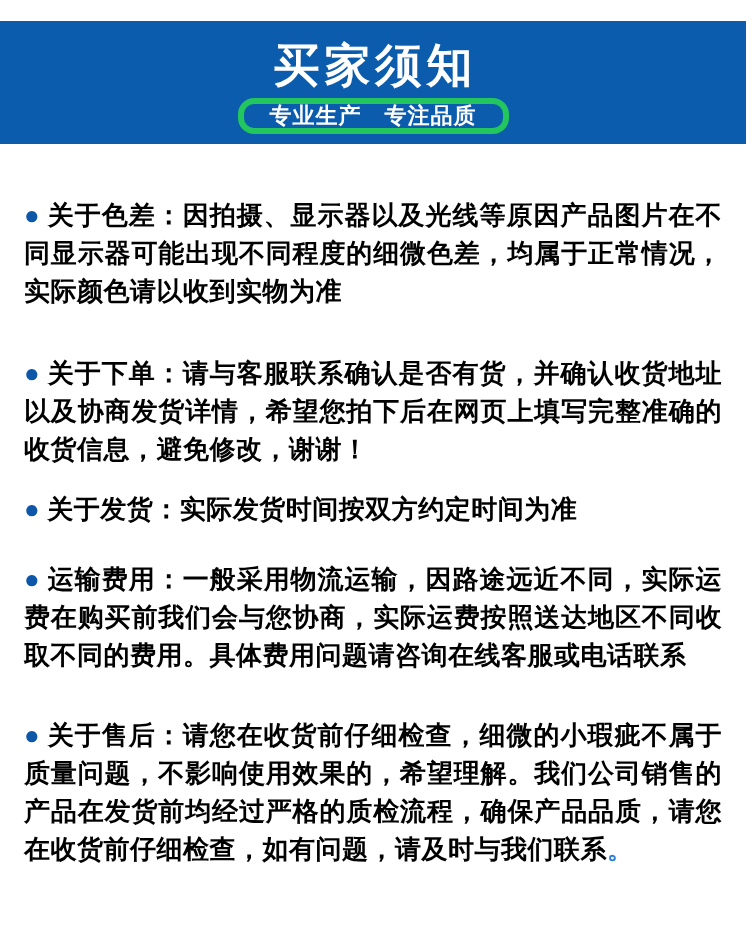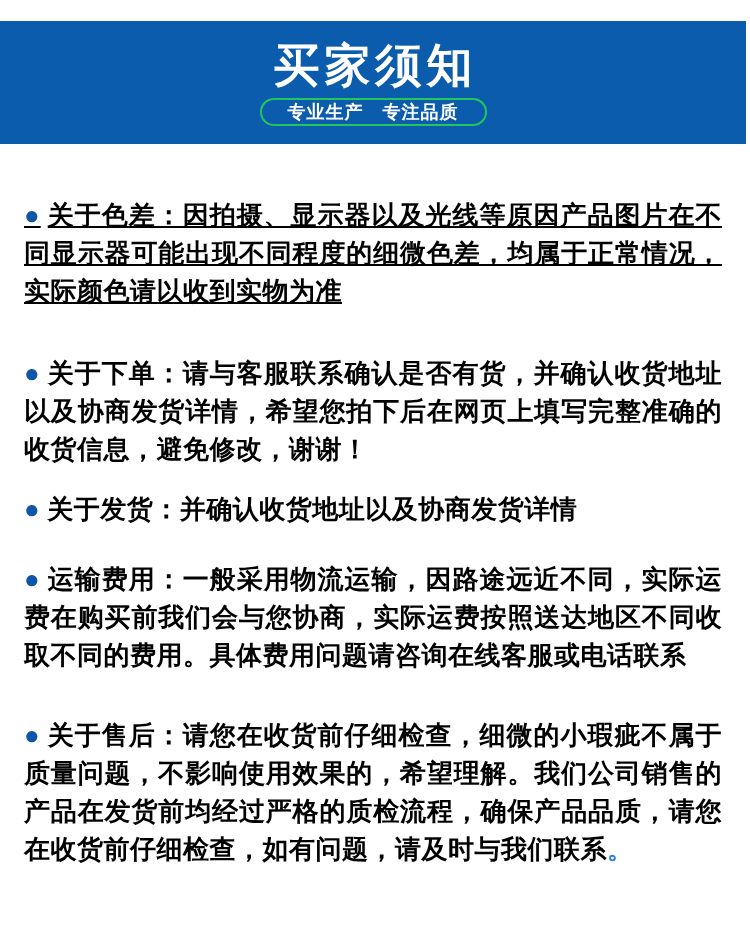--- a/index.html
+++ b/index.html
@@ -28,41 +28,41 @@
     margin: 21px 0 0 0;
     color: #ffffff;
     font-size: 46px;
     line-height: 1;
     letter-spacing: 5px;
     font-weight: bold;
     text-indent: 5px; 
   }
   .banner-badge {
     margin-top: 10px;
-    border: 2px solid #22c55e;
+    border: 6px solid #22c55e;
     border-radius: 16px;
     padding: 3px 26px;
     color: #ffffff;
-    font-size: 18px;
+    font-size: 22px;
     line-height: 18px;
     letter-spacing: 1px;
     white-space: nowrap;
   }
   .content {
     padding: 0 24px;
   }
   .notice {
     margin: 0;
     color: #000000;
     font-size: 26px;
     line-height: 38px;
     text-align: justify;
     letter-spacing: 0.5px;
   }
-  .notice.n1 { margin-top: 52px; text-decoration: underline; }
+  .notice.n1 { margin-top: 52px; }
   .notice.n2 { margin-top: 44px; }
   .notice.n3 { margin-top: 22px; }
   .notice.n4 { margin-top: 32px; }
   .notice.n5 { margin-top: 42px; }
   .bullet {
     color: #0E57A8;
     margin-right: 7px;
   }
   .tail {
     color: #2F80D6;
@@ -79,21 +79,21 @@
       <span>专业生产　专注品质</span>
     </div>
   </header>
 
   <main class="content">
 
     <p class="notice n1"><span class="bullet">●</span><span>关于色差：因拍摄、显示器以及光线等原因产品图片在不同显示器可能出现不同程度的细微色差，均属于正常情况，实际颜色请以收到实物为准</span><span class="tail"></span></p>
 
     <p class="notice n2"><span class="bullet">●</span><span>关于下单：请与客服联系确认是否有货，并确认收货地址以及协商发货详情，希望您拍下后在网页上填写完整准确的收货信息，避免修改，谢谢！</span><span class="tail"></span></p>
 
-    <p class="notice n3"><span class="bullet">●</span><span>关于发货：并确认收货地址以及协商发货详情</span><span class="tail"></span></p>
+    <p class="notice n3"><span class="bullet">●</span><span>关于发货：实际发货时间按双方约定时间为准</span><span class="tail"></span></p>
 
     <p class="notice n4"><span class="bullet">●</span><span>运输费用：一般采用物流运输，因路途远近不同，实际运费在购买前我们会与您协商，实际运费按照送达地区不同收取不同的费用。具体费用问题请咨询在线客服或电话联系</span><span class="tail"></span></p>
 
     <p class="notice n5"><span class="bullet">●</span><span>关于售后：请您在收货前仔细检查，细微的小瑕疵不属于质量问题，不影响使用效果的，希望理解。我们公司销售的产品在发货前均经过严格的质检流程，确保产品品质，请您在收货前仔细检查，如有问题，请及时与我们联系</span><span class="tail">。</span></p>
 
   </main>
 
 </div>
 
 </body></html>

